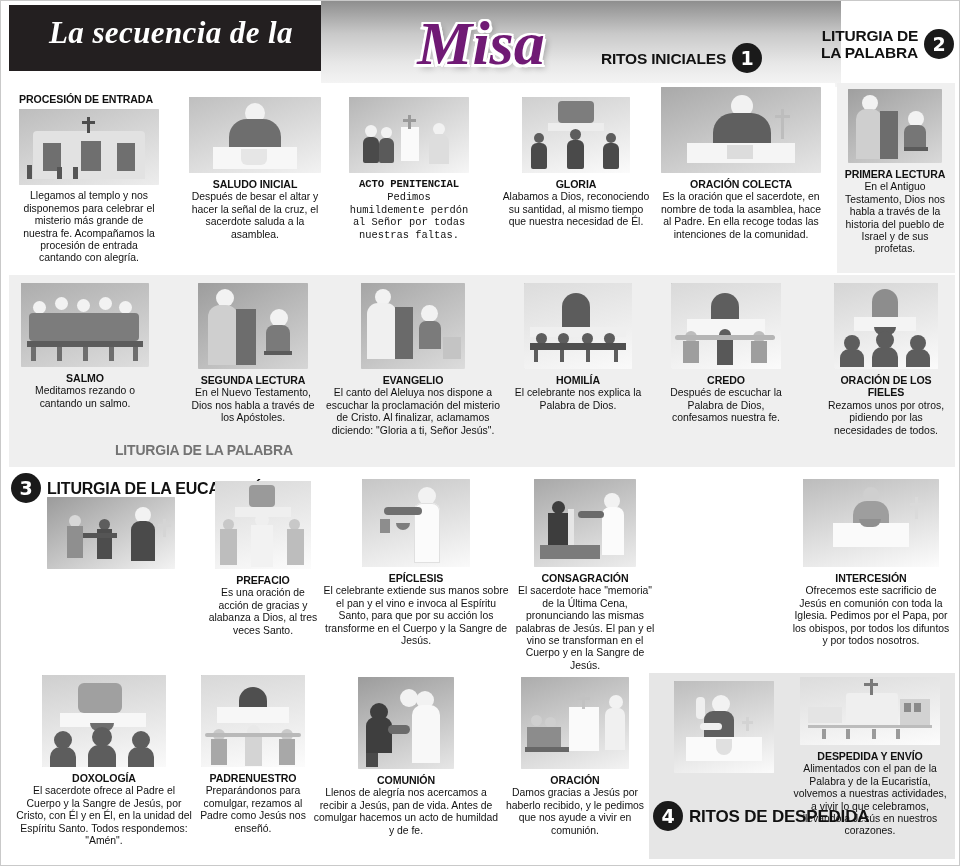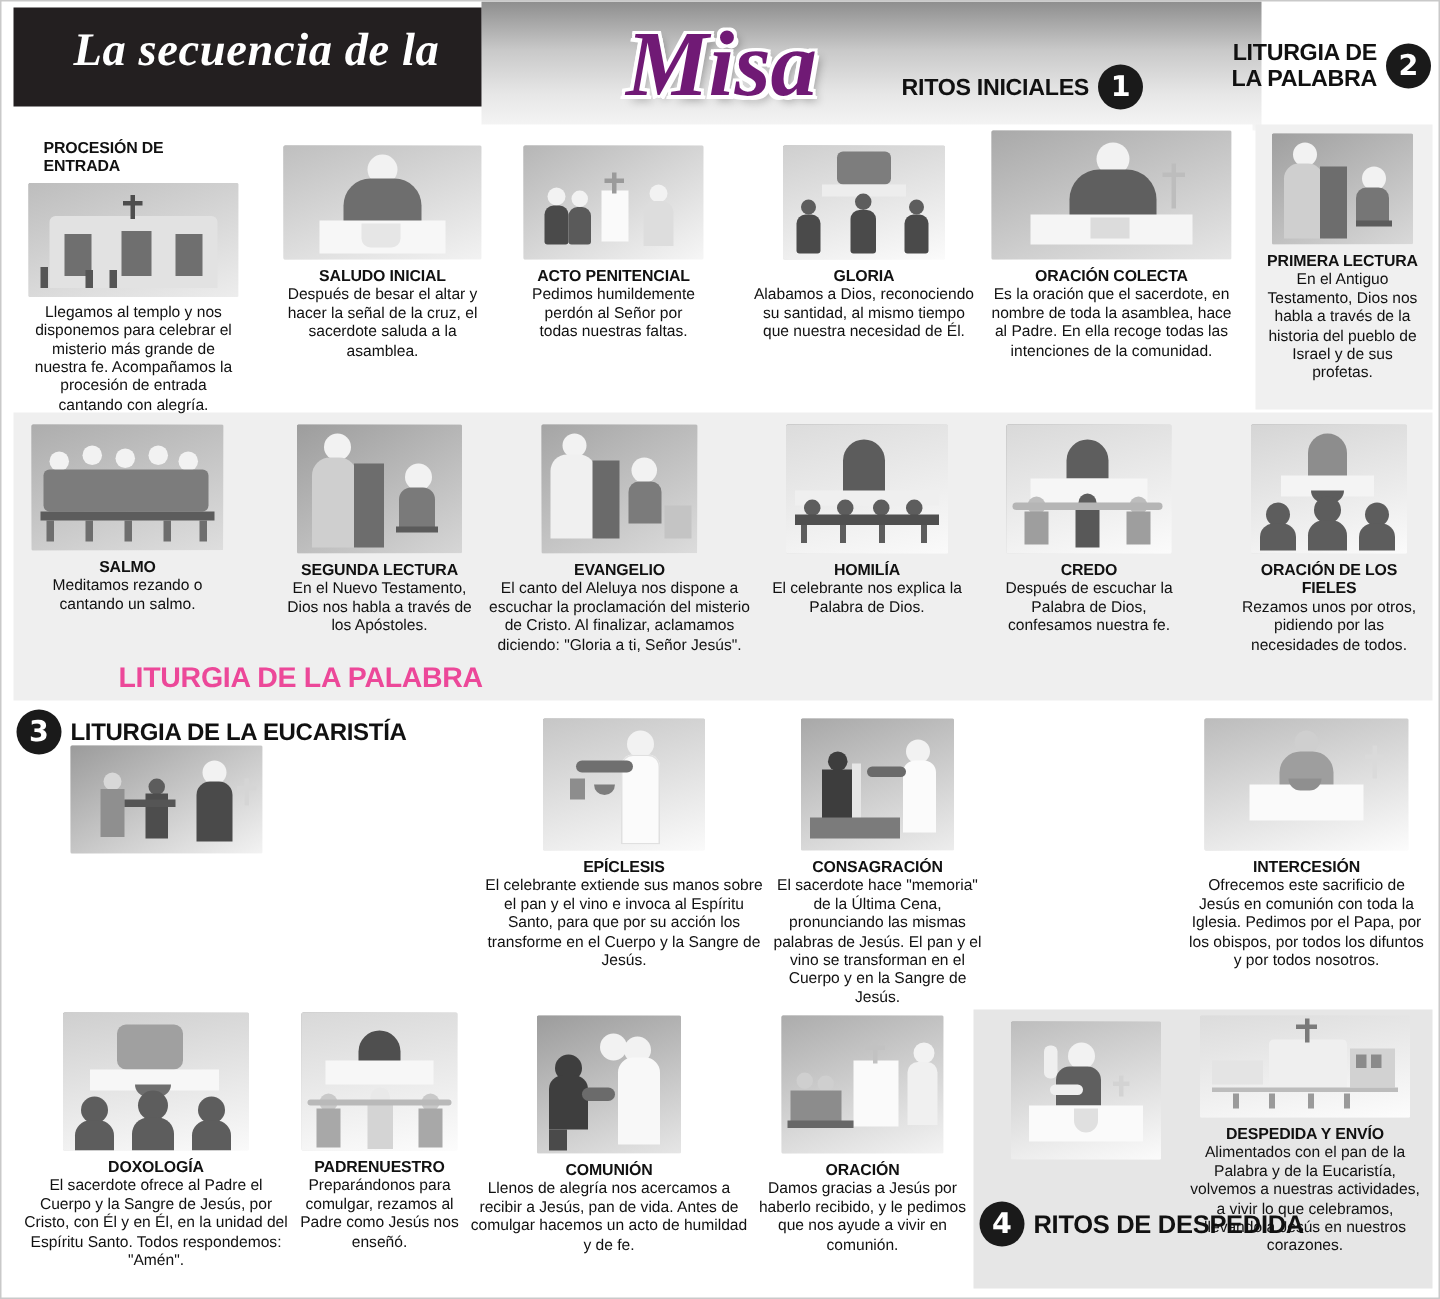--- a/index.html
+++ b/index.html
@@ -51,21 +51,21 @@
 
   
   .s{position:absolute;}
   .head{border-radius:50%;background:#f2f2f2;}
   .head.d{background:#5d5d5d;}
   .body{background:#8b8b8b;border-radius:6px 6px 2px 2px;}
   .body.d{background:#4a4a4a;}
   .cross{background:#cfcfcf;}
 
   
-  .grp-lab{position:absolute;font-weight:700;font-size:19px;color:#ec4899;letter-spacing:-.2px;}
+  .grp-lab{position:absolute;font-weight:700;font-size:14px;color:#737373;letter-spacing:-.2px;margin-left:36px;}
   #lab-palabra{left:78px;top:441px;}
   #sec3{position:absolute;left:10px;top:472px;}
   #sec4{position:absolute;left:652px;top:800px;}
 </style>
 </head>
 <body>
 
 <div id="sheet">
 
   <div class="hdr">
@@ -101,21 +101,21 @@
     <div class="badge">3</div>
     <div class="txt" style="text-align:left;font-size:16px">LITURGIA DE LA EUCARISTÍA</div>
   </div>
 
   <div class="sec-hd" id="sec4">
     <div class="badge">4</div>
     <div class="txt" style="text-align:left;font-size:17px">RITOS DE DESPEDIDA</div>
   </div>
 
   <div class="panel" style="left:18px;top:92px;width:140px;">
-    <div class="cap" style="margin:0 0 4px 10px;text-align:left">
+    <div class="cap" style="margin:0 0 4px 0;text-align:left">
         <span class="ttl">PROCESIÓN DE ENTRADA</span>
       </div>
     <div class="thumb">
       <div class="s" style="left:0;top:0;width:100%;height:100%;background:linear-gradient(160deg,#bdbdbd,#ededed)"></div>
       <div class="s" style="left:14px;top:22px;width:112px;height:48px;background:#e2e2e2;border-radius:4px 4px 0 0"></div>
       <div class="s cross" style="left:68px;top:8px;width:3px;height:16px;background:#4d4d4d"></div>
       <div class="s cross" style="left:63px;top:12px;width:13px;height:3px;background:#4d4d4d"></div>
       <div class="s" style="left:24px;top:34px;width:18px;height:28px;background:#6f6f6f"></div>
       <div class="s" style="left:62px;top:32px;width:20px;height:30px;background:#6f6f6f"></div>
       <div class="s" style="left:98px;top:34px;width:18px;height:28px;background:#6f6f6f"></div>
@@ -135,21 +135,21 @@
       <div class="s" style="left:40px;top:22px;width:52px;height:30px;background:#6e6e6e;border-radius:18px 18px 0 0"></div>
       <div class="s" style="left:24px;top:50px;width:84px;height:22px;background:#f7f7f7"></div>
       <div class="s" style="left:52px;top:52px;width:26px;height:16px;background:#e6e6e6;border-radius:0 0 6px 6px"></div>
     </div>
     <div class="cap">
       <span class="ttl">SALUDO INICIAL</span>
       <span class="bdy">Después de besar el altar y hacer la señal de la cruz, el sacerdote saluda a la asamblea.</span>
     </div>
   </div>
 
-  <div class="panel" style="left:348px;top:96px;width:120px;">
+  <div class="panel" style="left:348px;top:96px;width:120px;font-family:Liberation Mono, monospace;">
     <div class="thumb">
       <div class="s" style="left:0;top:0;width:100%;height:100%;background:linear-gradient(150deg,#b6b6b6,#f6f6f6)"></div>
       <div class="s" style="left:52px;top:30px;width:18px;height:34px;background:#fafafa"></div>
       <div class="s cross" style="left:59px;top:18px;width:3px;height:14px;background:#9a9a9a"></div>
       <div class="s cross" style="left:54px;top:22px;width:13px;height:3px;background:#9a9a9a"></div>
       <div class="s head" style="left:16px;top:28px;width:12px;height:12px"></div>
       <div class="s body d" style="left:14px;top:40px;width:16px;height:26px"></div>
       <div class="s head" style="left:32px;top:30px;width:11px;height:11px"></div>
       <div class="s body" style="left:30px;top:41px;width:15px;height:25px;background:#5a5a5a"></div>
       <div class="s head" style="left:84px;top:26px;width:12px;height:12px"></div>
@@ -334,20 +334,37 @@
       <div class="s head d" style="left:52px;top:22px;width:11px;height:11px"></div>
       <div class="s" style="left:50px;top:32px;width:15px;height:30px;background:#4d4d4d"></div>
       <div class="s" style="left:36px;top:36px;width:34px;height:5px;background:#555"></div>
       <div class="s head" style="left:88px;top:10px;width:16px;height:16px"></div>
       <div class="s" style="left:84px;top:24px;width:24px;height:40px;background:#4a4a4a;border-radius:9px 9px 0 0"></div>
       <div class="s cross" style="left:116px;top:22px;width:3px;height:18px;background:#d5d5d5"></div>
       <div class="s cross" style="left:111px;top:27px;width:13px;height:3px;background:#d5d5d5"></div>
     </div>
   </div>
 
+  <div class="panel" style="left:206px;top:480px;width:112px;">
+    <div class="thumb" style="height:88px;width:96px;margin:0 auto">
+      <div class="s" style="left:0;top:0;width:100%;height:100%;background:linear-gradient(165deg,#d8d8d8,#fcfcfc)"></div>
+      <div class="s" style="left:34px;top:4px;width:26px;height:22px;background:#9a9a9a;border-radius:4px"></div>
+      <div class="s" style="left:20px;top:26px;width:56px;height:10px;background:#efefef"></div>
+      <div class="s head" style="left:8px;top:38px;width:11px;height:11px;background:#c8c8c8"></div>
+      <div class="s" style="left:5px;top:48px;width:17px;height:36px;background:#bdbdbd"></div>
+      <div class="s head" style="left:40px;top:32px;width:14px;height:14px;background:#efefef"></div>
+      <div class="s" style="left:36px;top:44px;width:22px;height:42px;background:#f2f2f2"></div>
+      <div class="s head" style="left:74px;top:38px;width:11px;height:11px;background:#c8c8c8"></div>
+      <div class="s" style="left:72px;top:48px;width:17px;height:36px;background:#bdbdbd"></div>
+    </div>
+    <div class="cap">
+      <span class="ttl">PREFACIO</span>
+      <span class="bdy">Es una oración de acción de gracias y alabanza a Dios, al tres veces Santo.</span>
+    </div>
+  </div>
 
   <div class="panel" style="left:322px;top:478px;width:186px;">
     <div class="thumb" style="height:88px;width:108px;margin:0 auto">
       <div class="s" style="left:0;top:0;width:100%;height:100%;background:linear-gradient(165deg,#c6c6c6,#fafafa)"></div>
       <div class="s head" style="left:56px;top:8px;width:18px;height:18px"></div>
       <div class="s" style="left:52px;top:24px;width:26px;height:60px;background:#fbfbfb;border-radius:8px 8px 0 0;box-shadow:0 0 0 1px #e0e0e0 inset"></div>
       <div class="s" style="left:22px;top:28px;width:38px;height:8px;background:#6f6f6f;border-radius:4px"></div>
       <div class="s" style="left:18px;top:40px;width:10px;height:14px;background:#8d8d8d"></div>
       <div class="s" style="left:34px;top:44px;width:14px;height:7px;background:#7d7d7d;border-radius:0 0 7px 7px"></div>
     </div>

